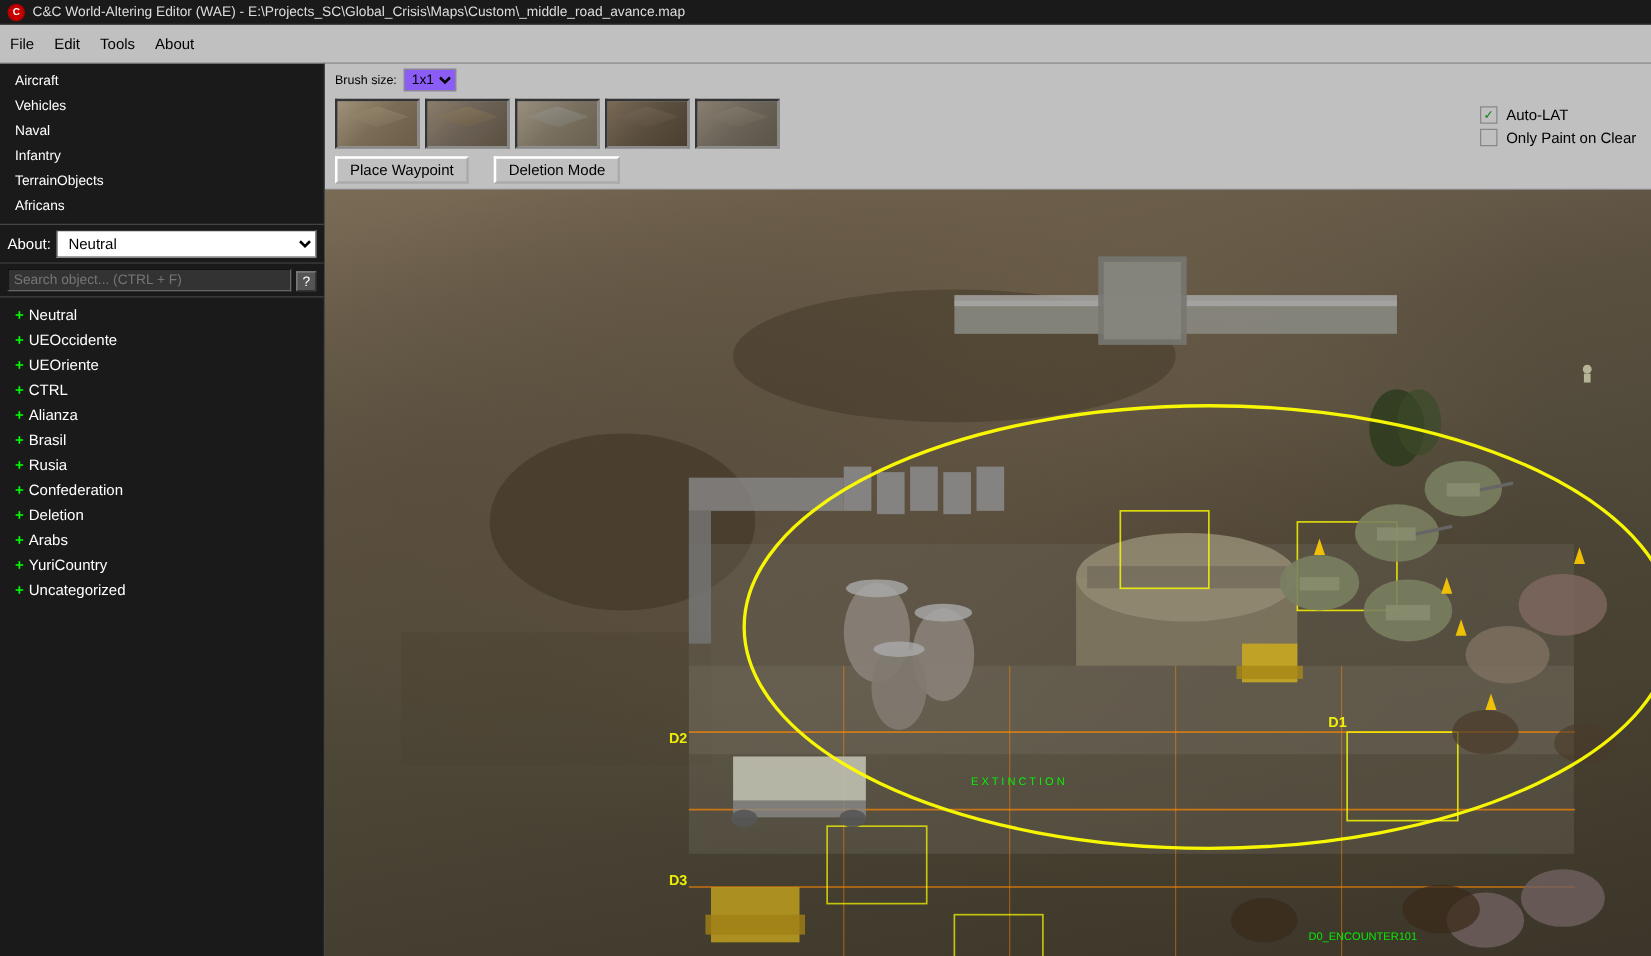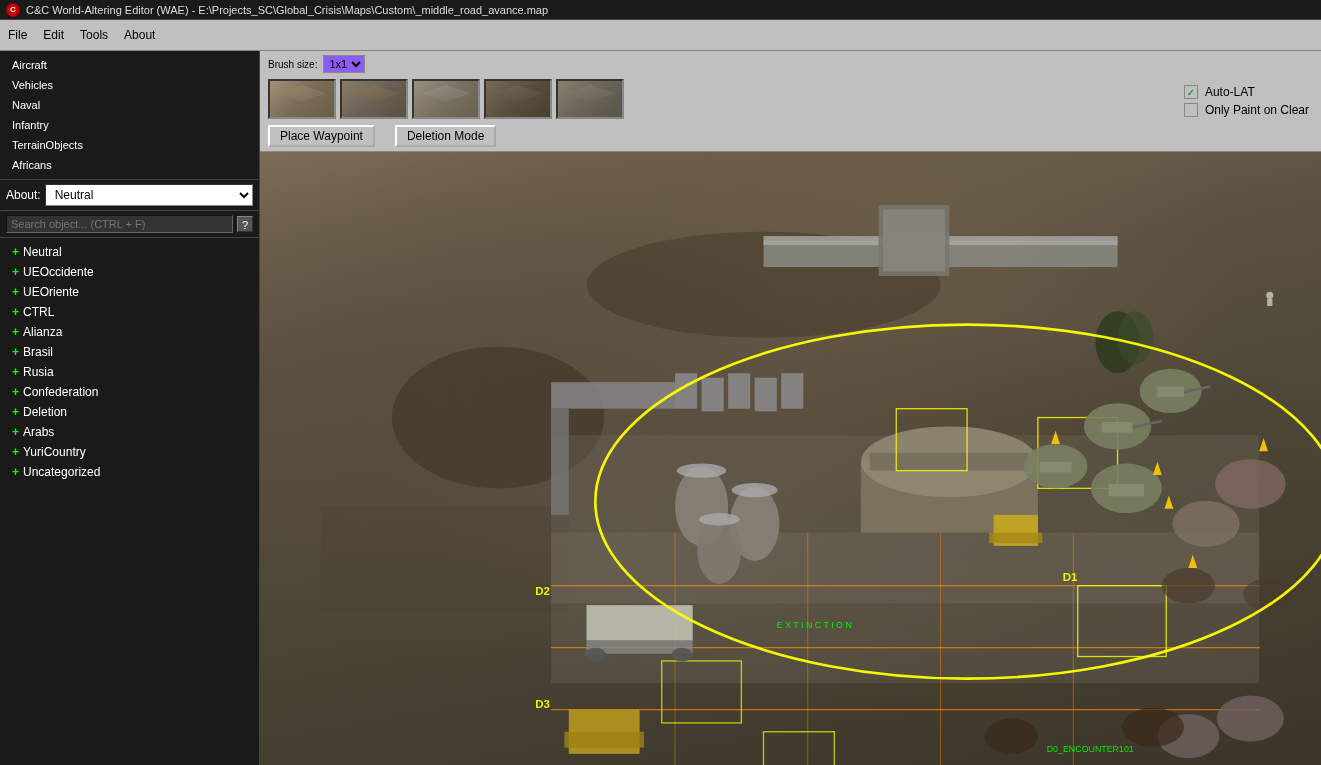--- a/index.html
+++ b/index.html
@@ -121,21 +121,21 @@
       font-size: 12px;
       padding: 2px 5px;
     }
 
     
     #search-section {
       padding: 4px 6px;
       background: #1a1a1a;
       border-bottom: 1px solid #444;
       display: flex;
-      align-items: center;
+      align-items: flex-end;
       gap: 4px;
     }
     .search-input {
       flex: 1;
       background: #333;
       border: 1px inset #666;
       color: #fff;
       font-size: 11px;
       padding: 2px 4px;
     }

